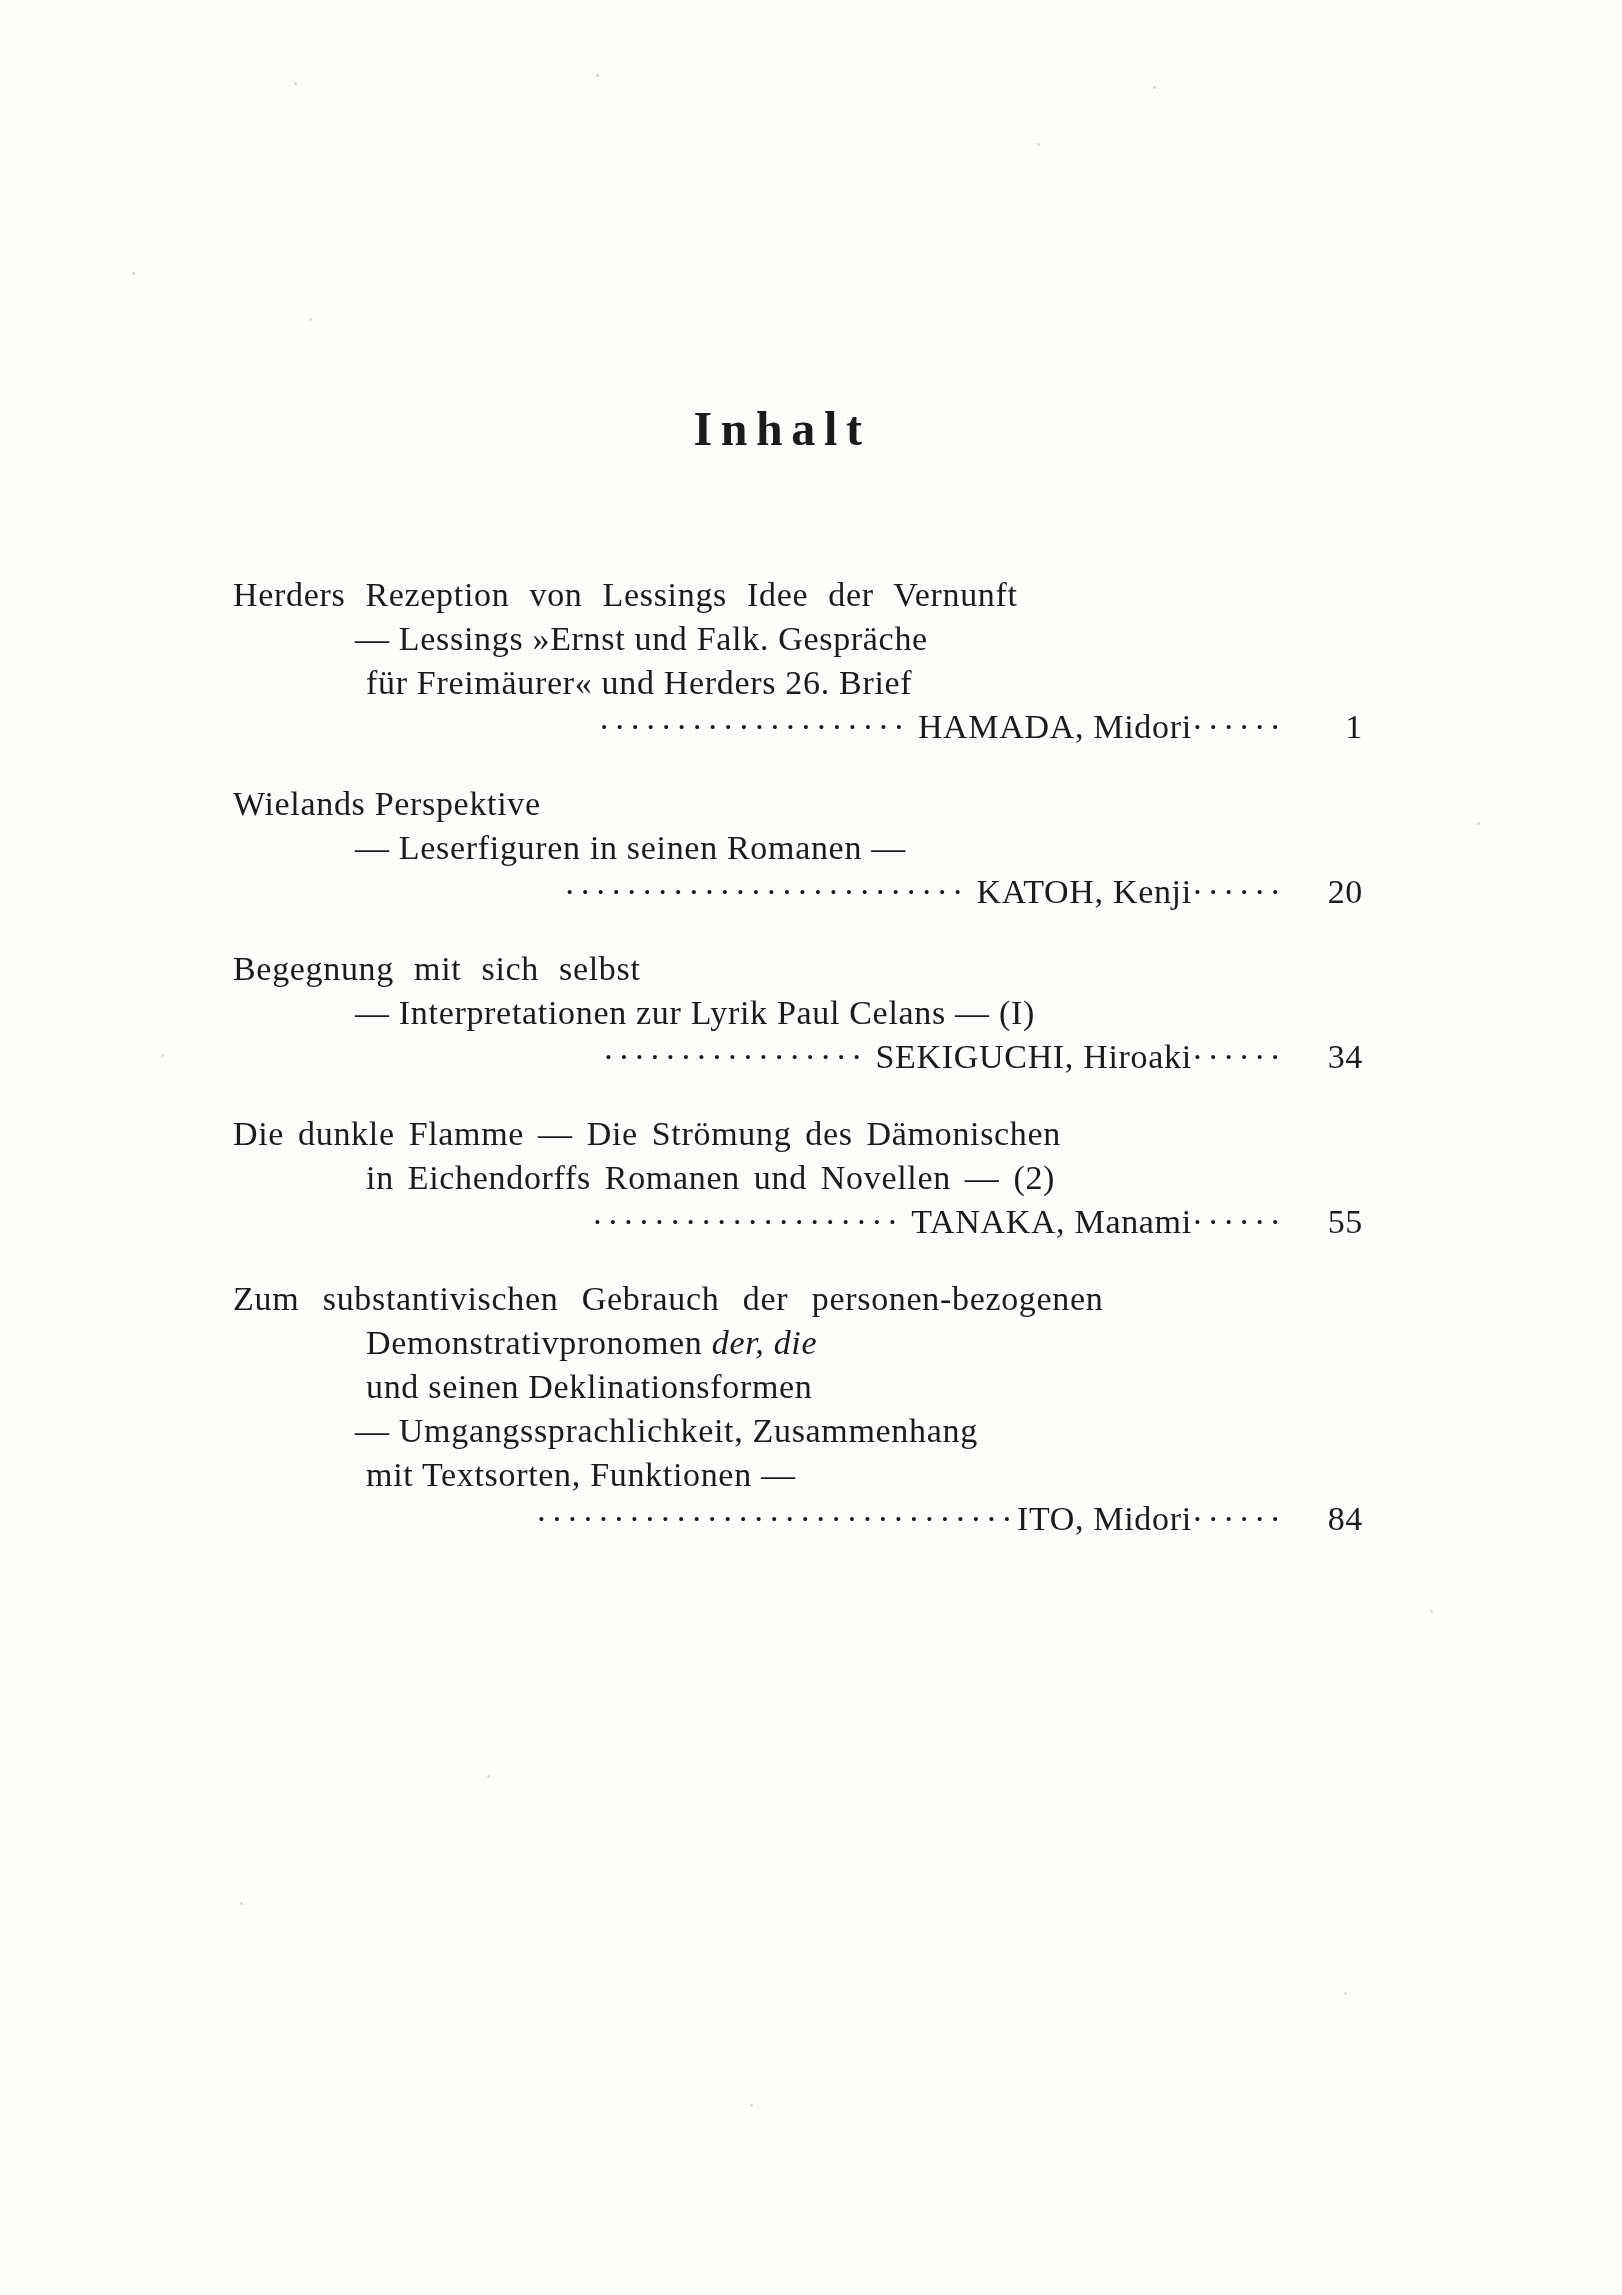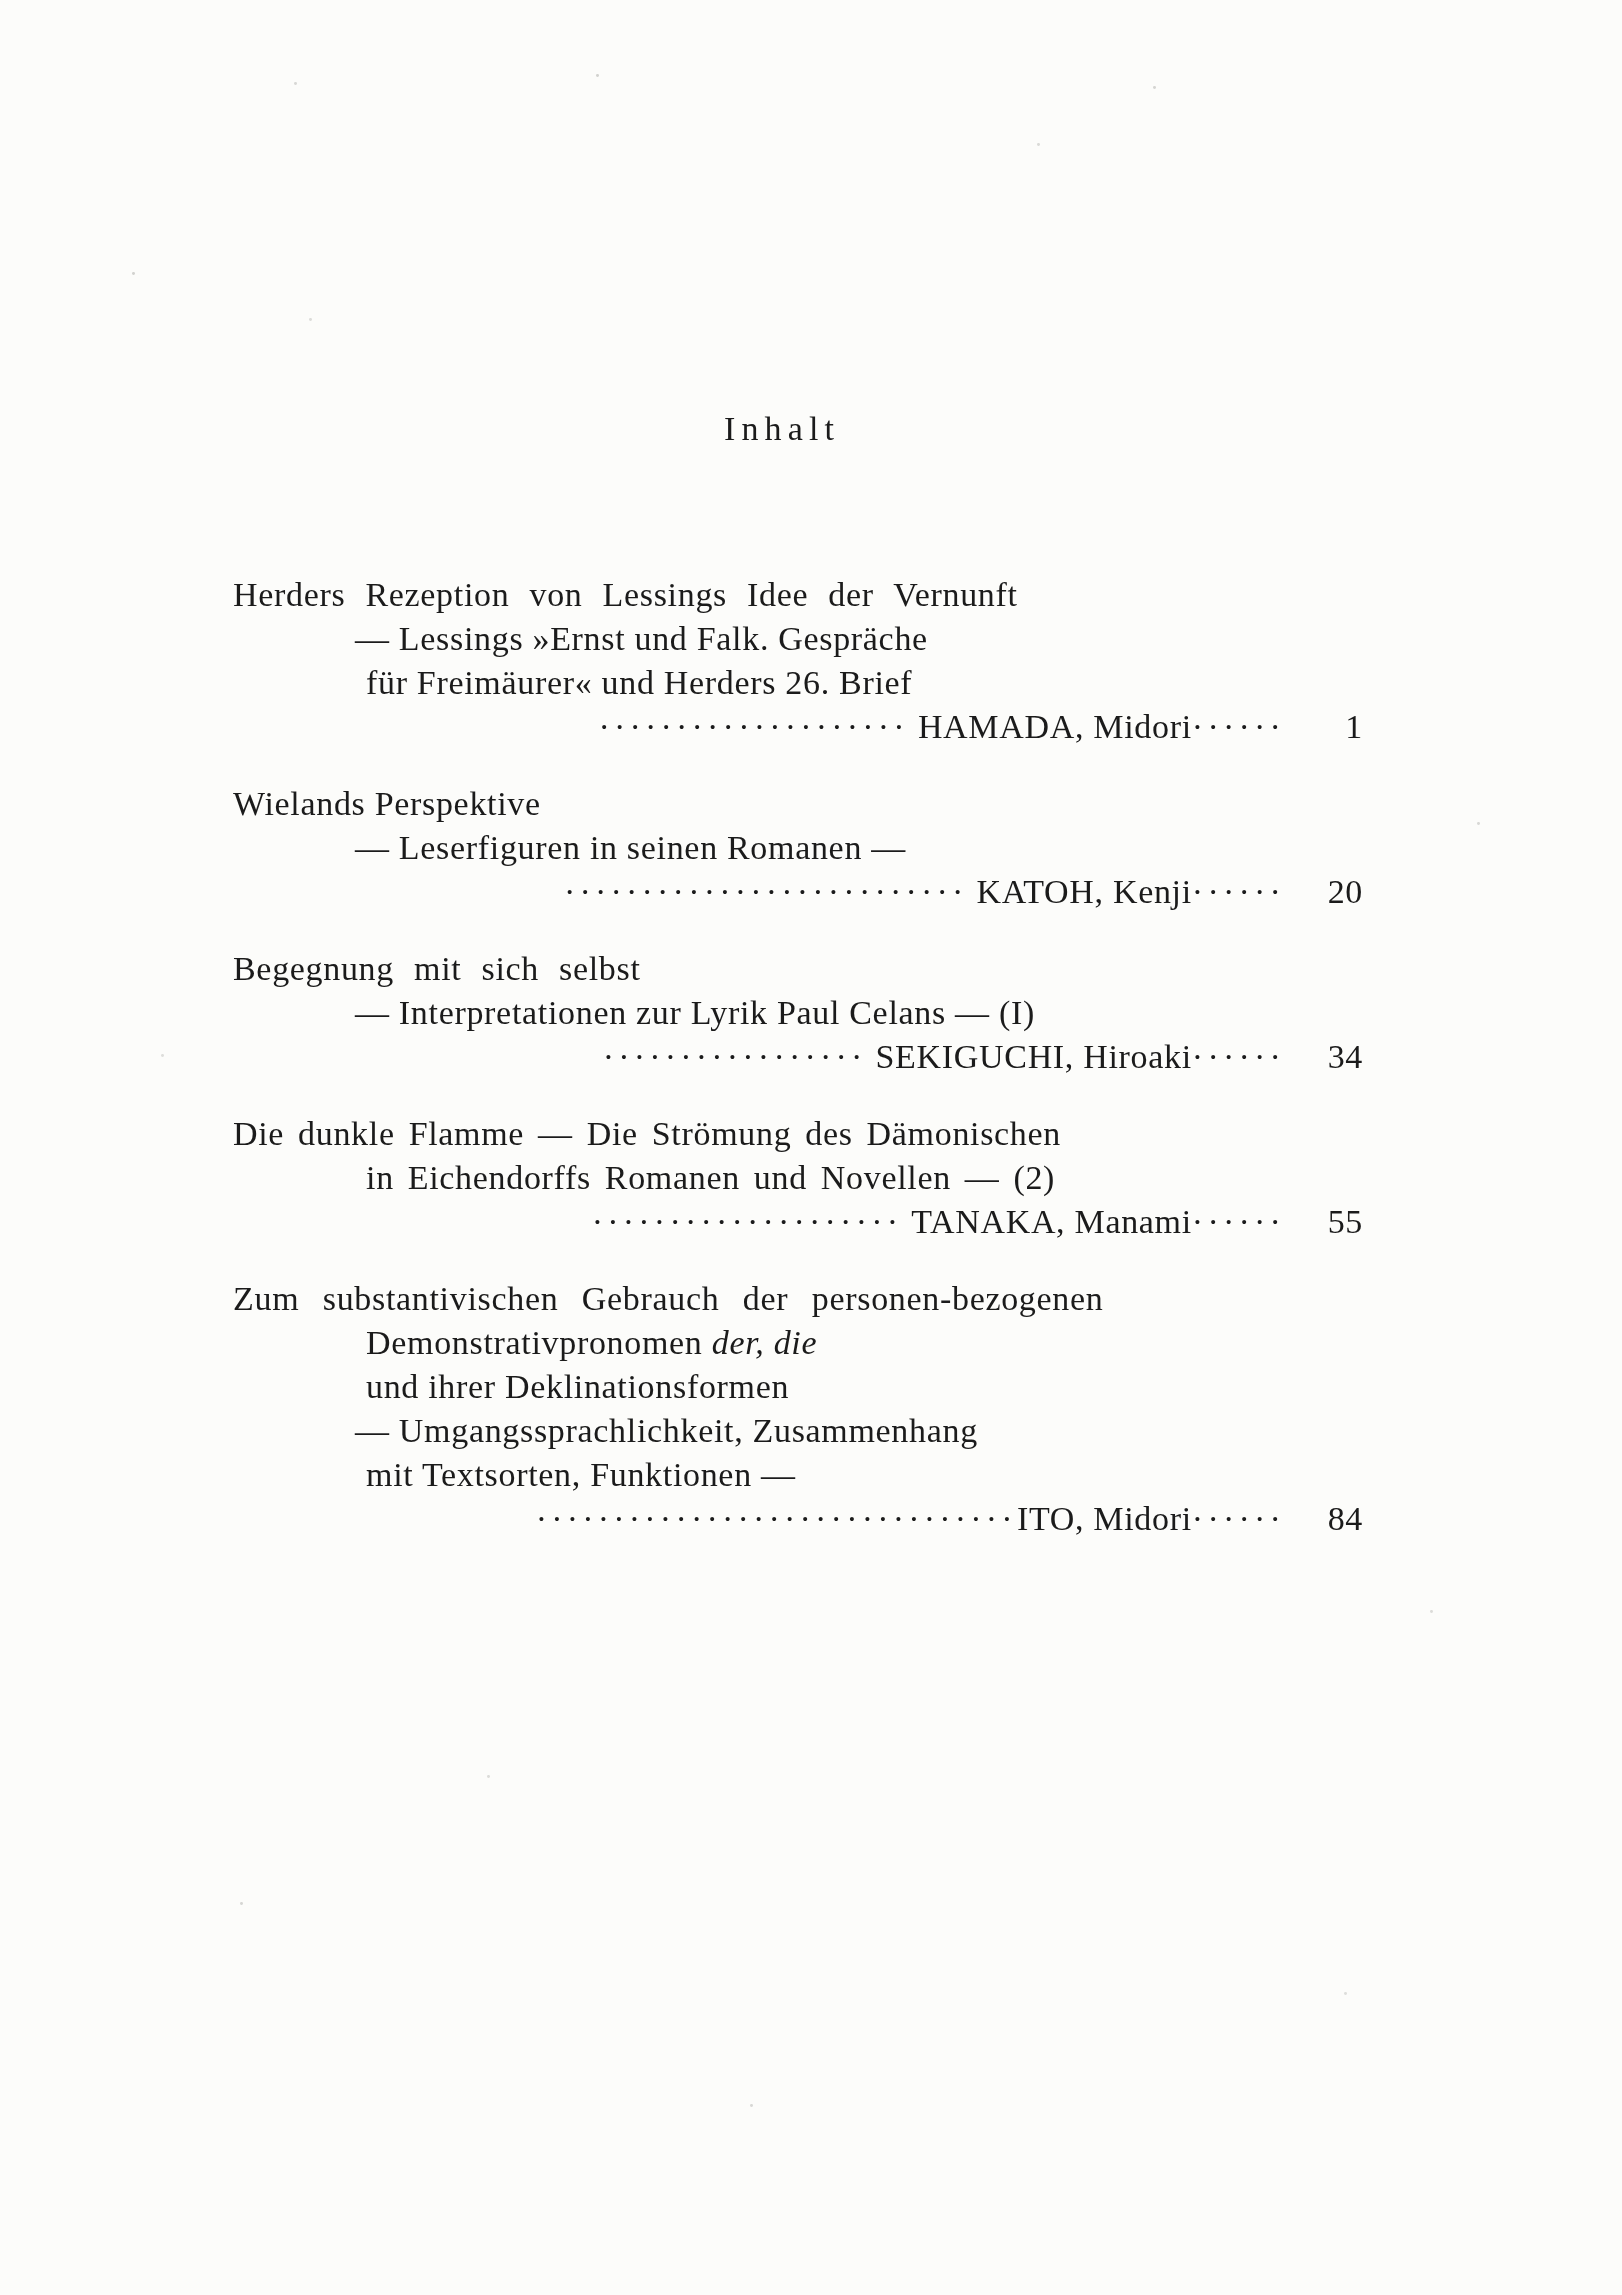--- a/index.html
+++ b/index.html
@@ -20,22 +20,22 @@
     overflow: hidden;
   }
   .content {
     margin-left: 201px;
     width: 1162px;
   }
   .title {
     margin: 0;
     padding-top: 401px;
     text-align: center;
-    font-size: 34px;
-    font-weight: 400;
+    font-size: 48px;
+    font-weight: 700;
     letter-spacing: 0.18em;
     line-height: 55px;
   }
   .toc {
     margin-top: 117px;
     margin-left: 32px;
   }
   .entry + .entry {
     margin-top: 33px;
   }
@@ -143,21 +143,21 @@
           <span class="leader">····················</span>
           <span class="name">TANAKA, Manami</span>
           <span class="trail">······</span>
           <span class="pagenum">55</span>
         </div>
       </section>
 
       <section class="entry">
         <div class="line ws-3">Zum substantivischen Gebrauch der personen-bezogenen</div>
         <div class="line l-indent"><span>Demonstrativpronomen </span><em>der, die</em></div>
-        <div class="line l-indent">und ihrer Deklinationsformen</div>
+        <div class="line l-indent">und seinen Deklinationsformen</div>
         <div class="line l-dash">— Umgangssprachlichkeit, Zusammenhang</div>
         <div class="line l-indent">mit Textsorten, Funktionen —</div>
         <div class="line author tight">
           <span class="leader">·······························</span>
           <span class="name">ITO, Midori</span>
           <span class="trail">······</span>
           <span class="pagenum">84</span>
         </div>
       </section>
 

